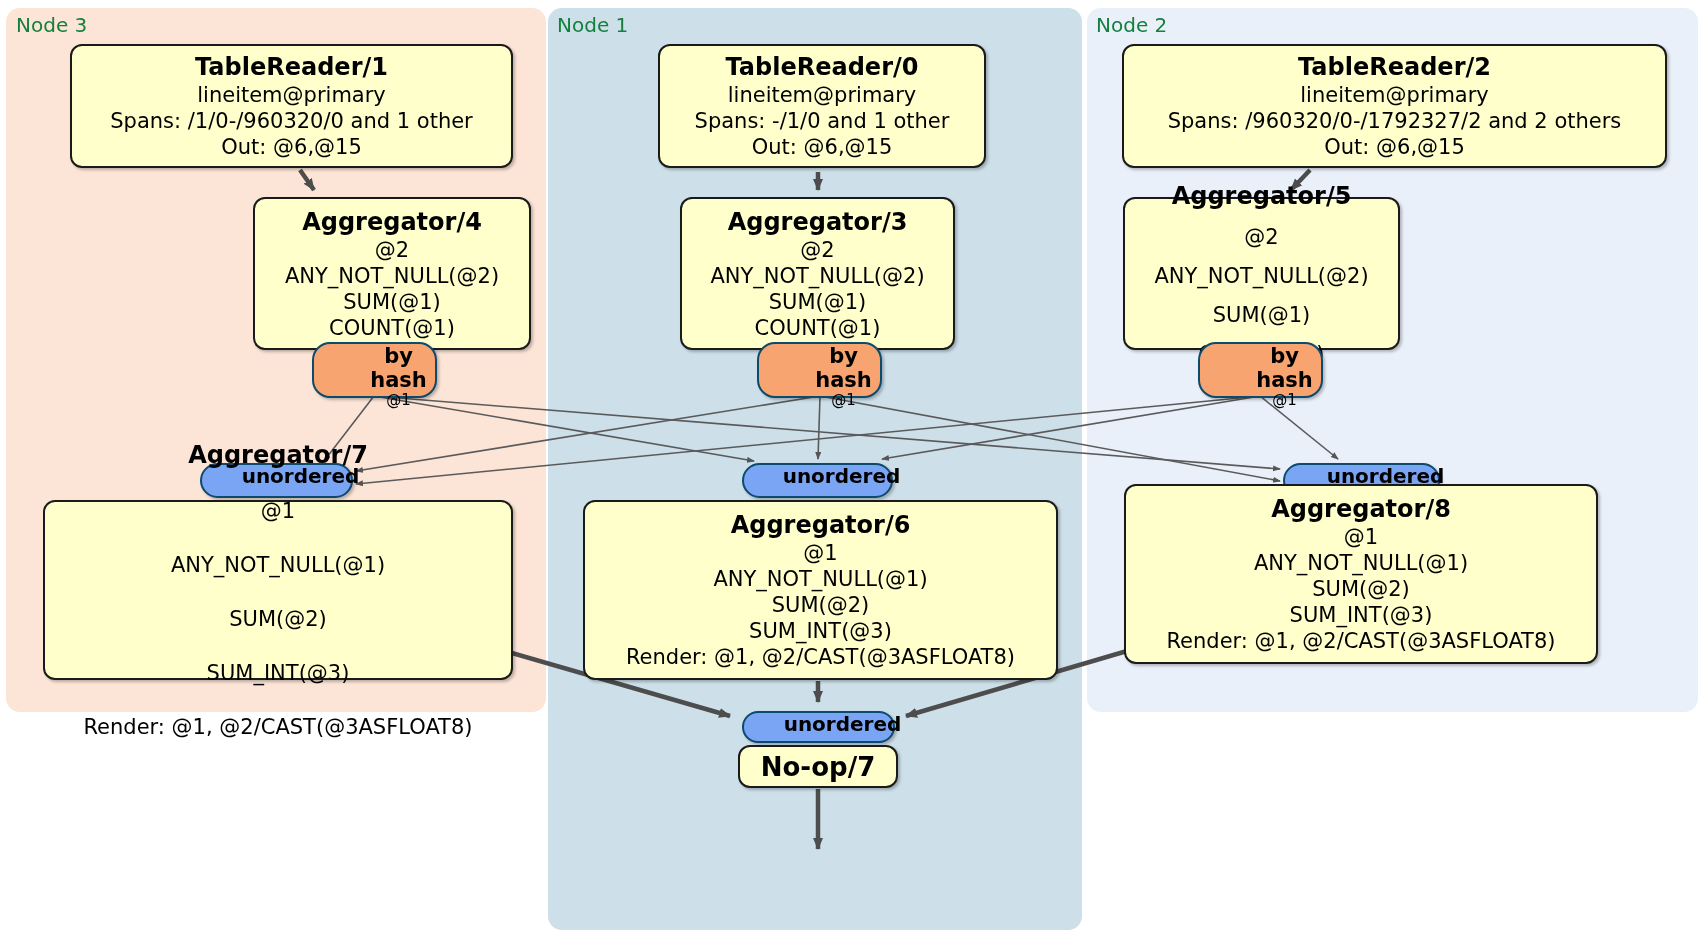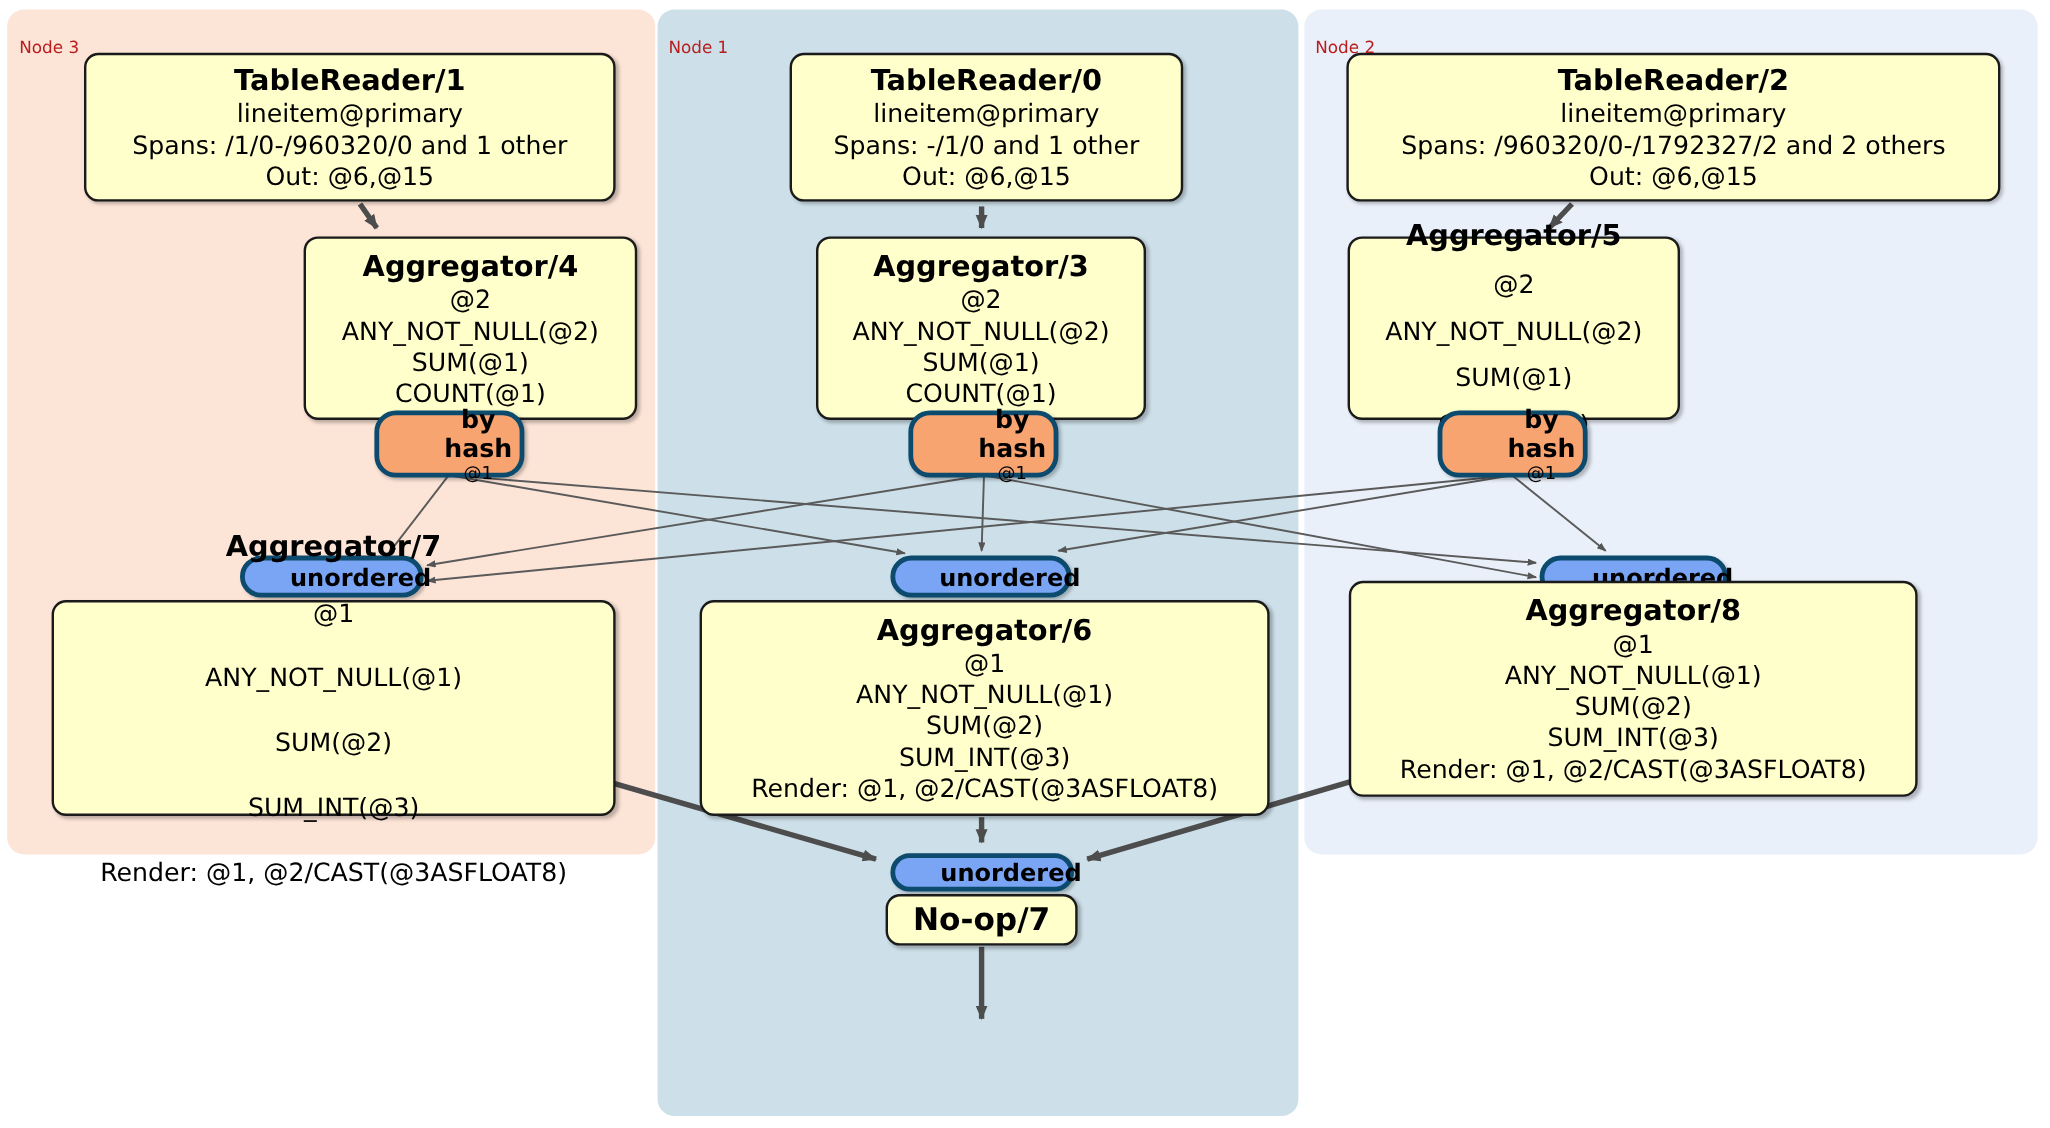--- a/index.html
+++ b/index.html
@@ -4,37 +4,37 @@
 <style>
   html,body{margin:0;padding:0;background:#ffffff;}
   #canvas{
     position:relative;width:1708px;height:940px;overflow:hidden;
     font-family:"DejaVu Sans","Liberation Sans",sans-serif;color:#000;
   }
   .group{position:absolute;border-radius:14px;}
   #node3-bg{left:6px;top:8px;width:540px;height:704px;background:#fce4d7;}
   #node1-bg{left:548px;top:8px;width:534px;height:922px;background:#cddfe9;}
   #node2-bg{left:1087px;top:8px;width:611px;height:704px;background:#eaf0fa;}
-  .group-label{position:absolute;font-size:14px;color:#b91c1c;z-index:3;margin-top:19px;}
+  .group-label{position:absolute;font-size:20px;color:#15803d;z-index:3;}
   #node3-label{left:16px;top:13px;}
   #node1-label{left:557px;top:13px;}
   #node2-label{left:1096px;top:13px;}
 
   #edges{position:absolute;left:0;top:0;z-index:1;}
 
   .pbox{
     position:absolute;z-index:2;background:#ffffcc;border:2px solid #1a1a1a;
     border-radius:12px;box-shadow:2px 2px 3px rgba(0,0,0,0.25);
     display:flex;flex-direction:column;align-items:center;justify-content:center;
     text-align:right;line-height:26px;font-size:21px;padding:2px 4px;box-sizing:border-box;
   }
   .pbox .title{font-weight:bold;font-size:24px;line-height:30px;}
   .pill{
-    position:absolute;z-index:2;border:4px solid #0c4a6e;box-sizing:border-box;
-    display:flex;flex-direction:column;align-items:center;justify-content:center;
+    position:absolute;z-index:2;border:2px solid #0c4a6e;box-sizing:border-box;
+    display:flex;flex-direction:column;align-items:center;justify-content:flex-start;
     text-align:center;box-shadow:2px 2px 3px rgba(0,0,0,0.25);padding-left:48px;
   }
   .router{background:#f7a471;border-radius:18px;}
   .router .rlabel{font-weight:bold;font-size:21px;line-height:24px;}
   .router .rsub{font-size:15px;line-height:17px;}
   .sync{background:#7aa4f4;border-radius:18px;}
   .sync .slabel{font-weight:bold;font-size:20px;line-height:22px;}
 
   #tr1{left:70px;top:44px;width:443px;height:124px;}
   #tr0{left:658px;top:44px;width:328px;height:124px;}

